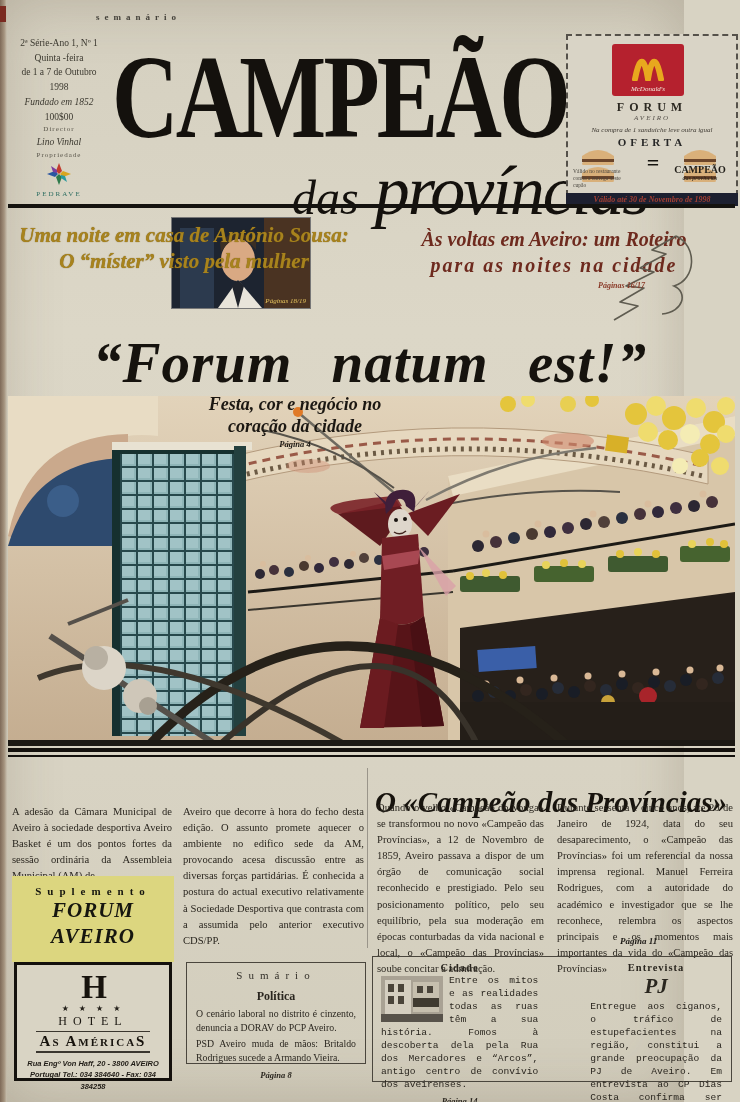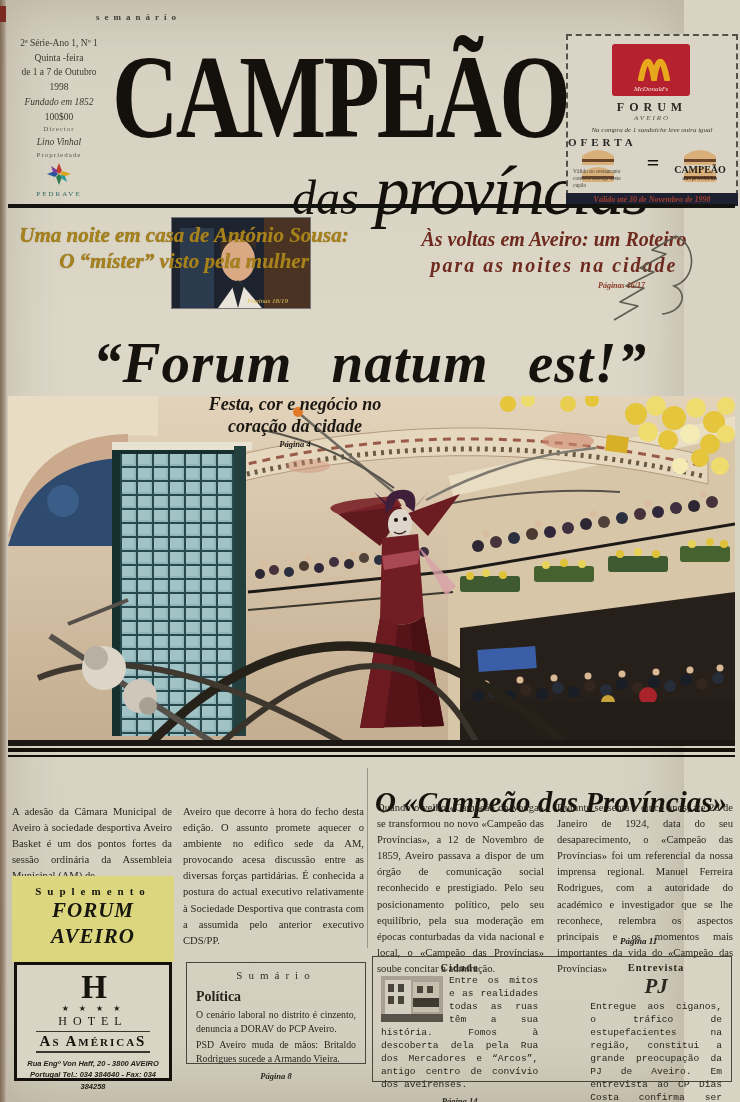--- a/index.html
+++ b/index.html
@@ -23,39 +23,39 @@
   .mast-info .it{font-style:italic;}
   .mast-title{left:112px;top:30px;font-size:100px;font-weight:bold;letter-spacing:-3px;color:#14110d;
       transform:scale(.92,1.18);transform-origin:top left;white-space:nowrap;}
   .mast-sub{left:292px;top:118px;display:flex;align-items:baseline;gap:16px;color:#14110d;margin-top:33px;}
   .mast-das{font-size:48px;font-style:italic;}
   .mast-prov{font-size:70px;font-style:italic;letter-spacing:-2px;}
   .rule-thick{left:8px;top:204px;width:727px;height:4px;background:#15130f;}
 
   
   .mcd{left:566px;top:34px;width:168px;height:158px;border:2px dashed #55514a;background:#d9d4c6;}
-  .mcd-logo{left:44px;top:8px;width:72px;height:52px;background:#b5212e;border-radius:3px;text-align:center;padding-left:6px;}
+  .mcd-logo{left:44px;top:8px;width:72px;height:52px;background:#b5212e;border-radius:3px;text-align:center;}
   .mcd-script{position:absolute;left:0;right:0;bottom:3px;font-size:7px;color:#f3e6d8;font-style:italic;}
   .mcd-forum{left:0;right:0;top:64px;text-align:center;font-size:12px;letter-spacing:5px;font-weight:bold;color:#2c2922;}
   .mcd-aveiro{left:0;right:0;top:78px;text-align:center;font-size:7px;font-style:italic;letter-spacing:2px;color:#55504a;}
   .mcd-offerline{left:4px;right:4px;top:90px;text-align:center;font-size:7px;font-style:italic;color:#3f3a33;}
-  .mcd-oferta{left:0;right:0;top:100px;font-size:11px;font-weight:bold;letter-spacing:4px;color:#272727;}
+  .mcd-oferta{left:0;right:0;top:100px;text-align:center;font-size:11px;font-weight:bold;letter-spacing:4px;color:#272727;}
   .mcd-eq{left:0;right:0;top:114px;text-align:center;font-size:22px;font-weight:bold;color:#15130f;letter-spacing:-2px;}
   .mcd-note{left:5px;top:132px;width:62px;font-size:5.5px;color:#4a463f;line-height:1.3;}
   .mcd-minilogo{right:5px;top:128px;width:62px;text-align:center;color:#201d18;}
   .mcd-minilogo .t{font-size:10px;font-weight:bold;letter-spacing:0;}
   .mcd-minilogo .s{font-size:6px;font-style:italic;}
   .mcd-valid{left:-2px;right:-2px;bottom:-12px;height:13px;background:#1d2030;color:#a33f33;
      font-size:8px;font-style:italic;font-weight:bold;text-align:center;line-height:13px;}
 
   
   .teaser-left{left:6px;top:222px;width:356px;text-align:center;font-size:21px;font-weight:bold;font-style:italic;
       color:#a8831d;text-shadow:0 0 1px #6e5510;line-height:1.25;z-index:3;}
   .teaser-photo{left:172px;top:218px;width:138px;height:90px;z-index:2;box-shadow:0 0 0 1px #777;}
-  .teaser-photo-cap{position:absolute;right:22px;bottom:3px;font-size:7px;color:#e5c45e;font-style:italic;}
+  .teaser-photo-cap{position:absolute;right:4px;bottom:3px;font-size:7px;color:#e5c45e;font-style:italic;}
   .teaser-right{left:378px;top:226px;width:352px;text-align:center;font-size:20px;font-weight:bold;font-style:italic;
       color:#6e2a1e;line-height:1.3;z-index:3;}
   .teaser-right .l2{letter-spacing:2px;}
   .teaser-right-pages{left:598px;top:281px;font-size:8px;font-weight:bold;font-style:italic;color:#8a3a28;z-index:4;}
   .squiggle{left:556px;top:228px;width:150px;height:100px;z-index:3;}
 
   
   .headline{left:0;top:330px;width:740px;text-align:center;font-size:57px;font-weight:bold;font-style:italic;
       color:#16130e;word-spacing:24px;letter-spacing:1px;z-index:3;}
   .lead-sub{left:150px;top:394px;width:290px;text-align:center;font-size:18px;font-weight:bold;font-style:italic;
@@ -89,21 +89,21 @@
   .hotel-stars{font-size:8px;letter-spacing:4px;color:#24201a;}
   .hotel-label{font-size:12px;letter-spacing:6px;margin-top:1px;}
   .hotel-name{font-size:15px;font-weight:bold;letter-spacing:2px;border-top:1px solid #3a362e;border-bottom:2px solid #3a362e;
       display:inline-block;padding:1px 4px;margin-top:2px;font-variant:small-caps;}
   .hotel-addr{font-family:"Liberation Sans","DejaVu Sans",sans-serif;font-size:7.5px;font-weight:bold;font-style:italic;
       margin-top:5px;line-height:1.5;color:#201c16;}
 
   
   .sumbox{left:186px;top:962px;width:180px;height:102px;border:1px solid #4a463d;padding:6px 9px;box-sizing:border-box;color:#2a261f;}
   .sum-head{text-align:center;font-size:11px;letter-spacing:6px;color:#33302a;}
-  .sum-sec{font-size:14px;font-weight:bold;margin-top:8px;}
+  .sum-sec{text-align:center;font-size:12px;font-weight:bold;margin-top:8px;}
   .sum-item{font-size:9.8px;line-height:1.4;margin-top:3px;}
   .sum-page{font-size:8.5px;font-weight:bold;font-style:italic;margin-top:5px;text-align:center;}
 
   
   .cibox{left:372px;top:956px;width:360px;height:126px;border:1px solid #4a463d;box-sizing:border-box;display:flex;color:#2a261f;gap:40px;}
   .city-col{width:196px;padding:5px 8px 4px 8px;box-sizing:border-box;}
   .int-col{width:164px;padding:5px 9px 4px 4px;box-sizing:border-box;}
   .box-head{text-align:center;font-size:10.5px;font-weight:bold;letter-spacing:1px;}
   .city-thumb{float:left;width:62px;height:46px;margin:3px 6px 1px 0;}
   .box-text{font-size:9.6px;line-height:1.35;text-align:justify;margin-top:2px;font-family:Liberation Mono, monospace;}

